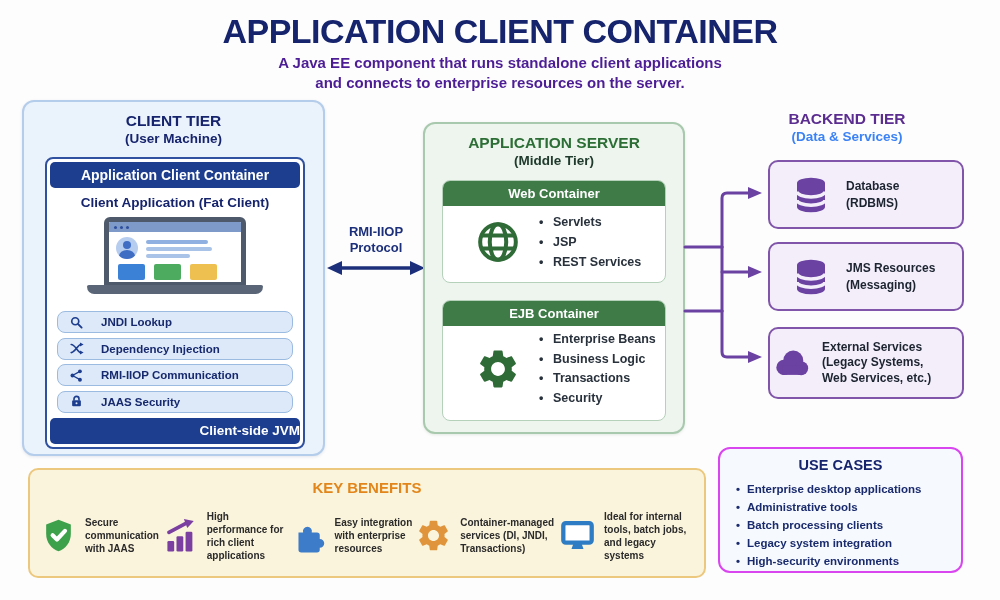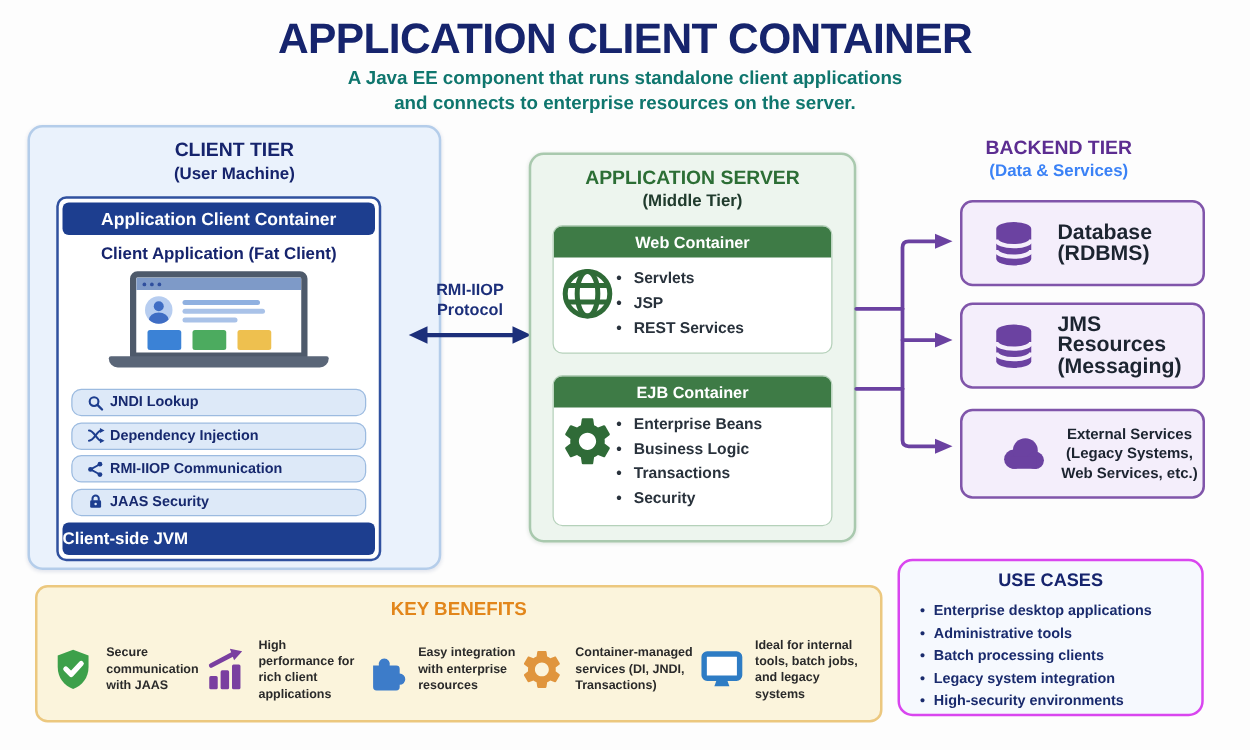--- a/index.html
+++ b/index.html
@@ -4,24 +4,24 @@
 <style>
   * { margin:0; padding:0; box-sizing:border-box; }
   html,body { width:1000px; height:600px; }
   body { font-family:"Liberation Sans", sans-serif; background:#ffffff; }
   .stage { position:relative; width:1000px; height:600px; background:#fdfdfd; overflow:hidden; }
   .abs { position:absolute; }
 
   
   .main-title { left:0; right:0; top:12px; text-align:center; font-size:34px; font-weight:800;
                 letter-spacing:-0.5px; color:#16246d; }
-  .main-sub { left:0; right:0; text-align:center; font-size:15px; font-weight:700; color:#0f766e; }
-
-  
-  .client-panel { left:22px; top:100px; width:331px; height:356px; background:#eaf2fc;
+  .main-sub { left:0; right:0; text-align:center; font-size:15px; font-weight:700; color:#4c1d95; }
+
+  
+  .client-panel { left:22px; top:100px; width:303px; height:356px; background:#eaf2fc;
                   border:2px solid #b4cdea; border-radius:12px; box-shadow:0 1px 3px rgba(30,60,120,.12); }
   .tier-title { left:0; right:0; text-align:center; font-weight:800; }
   .client-panel .tier-title { color:#16246d; }
   .acc-box { left:21px; top:55px; width:260px; height:292px; background:#ffffff;
              border:2px solid #30519f; border-radius:8px; }
   .acc-header { left:3px; right:3px; top:3px; height:26px; background:#1d3e8f; border-radius:5px;
                 color:#ffffff; font-size:14px; font-weight:800; text-align:center; line-height:26px; }
   .fat-client { left:0; right:0; top:36px; text-align:center; font-size:13.5px; font-weight:800; color:#16246d; }
 
   
@@ -42,56 +42,56 @@
   .lt-lines i:nth-child(1){ width:62px; } .lt-lines i:nth-child(2){ width:66px; background:#a9c2e8; }
   .lt-lines i:nth-child(3){ width:44px; background:#a9c2e8; }
   .lt-squares { display:flex; gap:9px; margin-top:3px; padding-left:2px; }
   .lt-squares i { width:27px; height:16px; border-radius:2px; }
   .sq-b { background:#3b82d6; } .sq-g { background:#4cab5f; } .sq-y { background:#eec04f; }
   .lt-base { margin:-2px auto 0 auto; width:176px; height:9px; background:#5a6678; border-radius:2px 2px 8px 8px; }
 
   
   .pills { left:10px; right:10px; top:152px; }
   .pill { height:22px; margin-bottom:4.5px; background:#dde9f8; border:1.5px solid #9cbbe0;
-          border-radius:8px; display:flex; align-items:center; gap:4px; padding-left:11px; color:#17296e; }
+          border-radius:8px; display:flex; align-items:center; gap:17px; padding-left:11px; color:#17296e; }
   .pill svg { width:15px; height:15px; flex:0 0 auto; }
   .pill-label { font-size:11.5px; font-weight:800; }
   .jvm-bar { left:3px; right:3px; bottom:3px; height:26px; background:#1d3e8f; border-radius:5px;
-             color:#ffffff; font-size:13.5px; font-weight:800; text-align:left; line-height:26px; }
+             color:#ffffff; font-size:13.5px; font-weight:800; text-align:right; line-height:26px; }
 
   
   .protocol-label { left:325px; top:224px; width:102px; text-align:center; font-size:13px;
                     font-weight:800; color:#1c2f7a; line-height:16px; }
 
   
   .server-panel { left:423px; top:122px; width:262px; height:312px; background:#edf5ee;
                   border:2px solid #a9c9ae; border-radius:12px; box-shadow:0 1px 3px rgba(40,90,50,.12); }
   .server-panel .tier-title { color:#2c6e35; }
   .tier-sub { left:0; right:0; text-align:center; font-size:13.5px; font-weight:800; }
   .srv-card { left:17px; width:224px; background:#ffffff; border:1.5px solid #b5d1ba;
               border-radius:8px; overflow:hidden; }
   .srv-head { height:25px; background:#3e7b46; color:#ffffff; font-size:13px; font-weight:800;
               text-align:center; line-height:25px; }
-  .srv-body { display:flex; padding:6px 4px 6px 4px; }
+  .srv-body { display:flex; align-items:center; padding:6px 4px 6px 32px; gap:18px; }
   .srv-body svg { width:46px; height:46px; flex:0 0 auto; color:#2f6b37; }
   .srv-list { color:#29323c; font-size:12.5px; font-weight:800; }
   .srv-item { position:relative; padding-left:14px; }
   .srv-item::before { content:"•"; position:absolute; left:0; color:#29323c; }
   .card-web .srv-item { line-height:20px; }
   .card-ejb .srv-item { line-height:19.5px; }
 
   
   .backend-title { left:730px; top:110px; width:234px; text-align:center; font-size:15.5px;
                    font-weight:800; color:#5c2d91; }
   .backend-sub { left:730px; top:129px; width:234px; text-align:center; font-size:13.5px;
                  font-weight:800; color:#3b82f6; }
   .res-card { left:768px; width:196px; background:#f4eefb; border:2px solid #8055aa; border-radius:10px;
               display:flex; align-items:center; gap:14px; padding-left:20px; }
   .res-card svg { width:42px; height:42px; flex:0 0 auto; color:#6b42a1; }
-  .res-text { font-size:17px; font-weight:800; color:#1c2430; line-height:16.5px; }
+  .res-text { font-size:12px; font-weight:800; color:#1c2430; line-height:16.5px; }
 
   
   .benefits-panel { left:28px; top:468px; width:678px; height:110px; background:#fbf4dc;
                     border:2px solid #ecc87f; border-radius:10px; }
   .benefits-title { left:0; right:0; top:9px; text-align:center; font-size:15px; font-weight:700; color:#e2861b; }
   .benefits-row { left:10px; right:6px; top:33px; bottom:8px; display:flex; align-items:center;
                   justify-content:space-between; }
   .benefit { display:flex; align-items:center; gap:8px; }
   .benefit svg { width:37px; height:37px; flex:0 0 auto; }
   .benefit-text { font-size:10px; font-weight:700; color:#2a2a2a; line-height:13px; }
@@ -271,21 +271,21 @@
     <svg viewBox="0 0 24 24">
       <path d="M4,5.2 a8,3.1 0 0 1 16,0 v13.6 a8,3.1 0 0 1 -16,0 z" fill="currentColor"></path>
       <path d="M4,10 a8,3.1 0 0 0 16,0 M4,14.8 a8,3.1 0 0 0 16,0" stroke="#f4eefb" stroke-width="2" fill="none"></path>
     </svg>
     <div class="res-text">
       <div>JMS Resources</div>
       <div>(Messaging)</div>
     </div>
   </div>
 
-  <div class="abs res-card" style="top:327px;height:72px;padding-left:27px;gap:10px;text-align:center;">
+  <div class="abs res-card" style="top:327px;height:72px;padding-left:0;gap:10px;">
     <svg viewBox="0 0 24 24">
       <g fill="currentColor">
         <circle cx="8" cy="14.5" r="4.4"></circle>
         <circle cx="13.3" cy="10.6" r="5.7"></circle>
         <circle cx="17.8" cy="15" r="4"></circle>
         <path d="M7,13.4 h11.6 v5.4 h-11.6 z"></path>
       </g>
     </svg>
     <div class="res-text" style="font-size:12px;line-height:15.5px;">
       <div>External Services</div>

